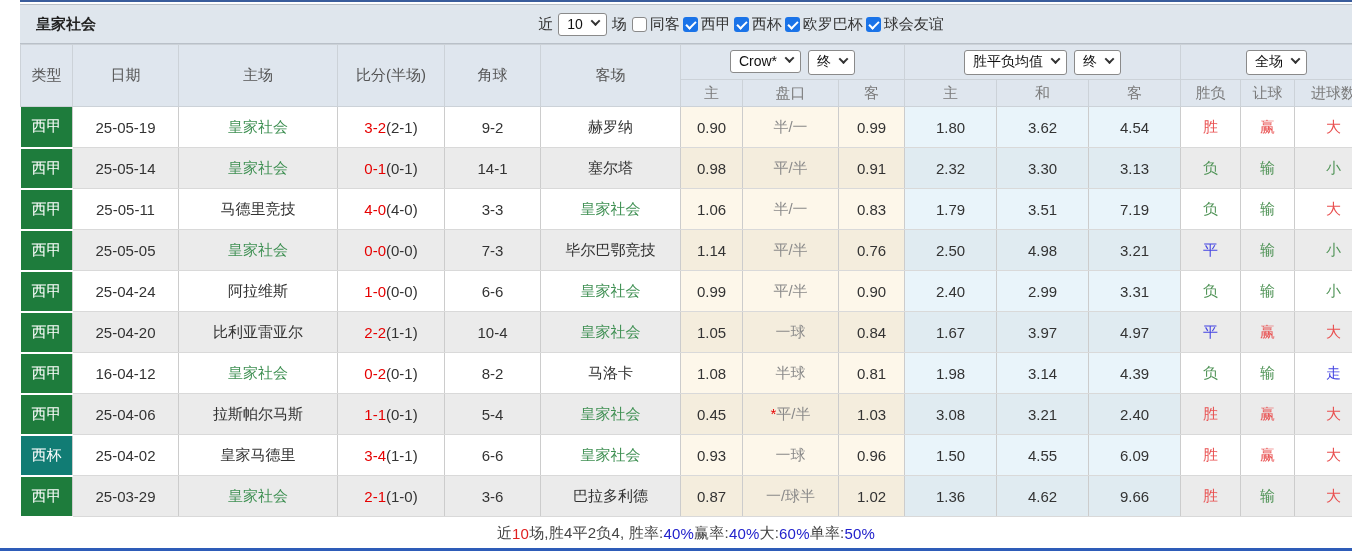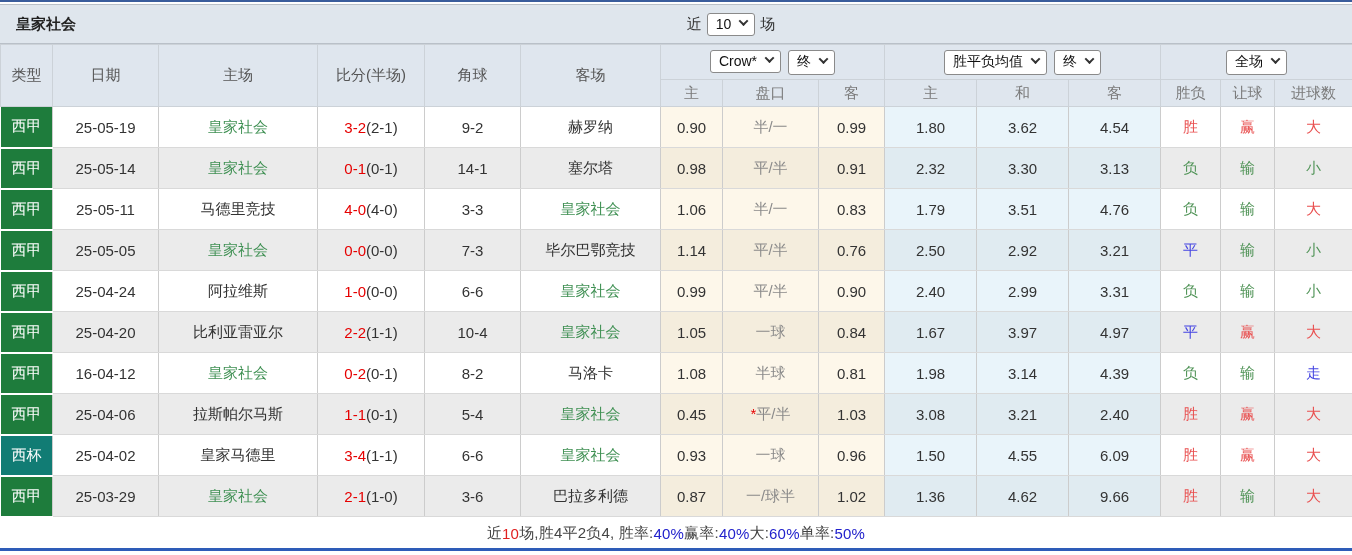--- a/index.html
+++ b/index.html
@@ -1,17 +1,17 @@
 <!DOCTYPE html>
 <html><head>
 <meta charset="utf-8">
 <style>
   * { margin:0; padding:0; box-sizing:border-box; }
   body { background:#fff; font-family:"Liberation Sans","DejaVu Sans",sans-serif; }
-  .page { position:relative; width:1352px; height:555px; background:#fff; overflow:hidden; }
+  .page { position:relative; width:1352px; height:555px; background:#fff; overflow:hidden;padding-left:20px; }
 
   .top-line { height:2px; background:#3a5d9c; margin-bottom:2px; }
   .bottom-line { height:3px; background:#2e5cb8; position:absolute; left:0; right:0; top:548px; }
 
   
   .header-bar { position:relative; height:40px; background:#dfe6ed;
     border-top:1px solid #b9c0c8; border-bottom:1px solid #b9c0c8;
     display:flex; align-items:center; }
   .team-title { position:absolute; left:16px; font-size:15px; font-weight:bold; color:#222; }
   .filters { width:100%; display:flex; justify-content:center; align-items:center;
@@ -76,20 +76,42 @@
 
   <div class="header-bar">
     <div class="team-title">皇家社会</div>
     <div class="filters">
       <span>近</span>
       <span class="ui-select">
         <span>10</span>
         <span class="chev"></span>
       </span>
       <span>场</span>
+      <span id="cb-container" style="display:flex;align-items:center;gap:3px;">
+          <span class="cb-item">
+            <span class="cb off"></span>
+            <span>同客</span>
+          </span>
+          <span class="cb-item">
+            <span class="cb on"></span>
+            <span>西甲</span>
+          </span>
+          <span class="cb-item">
+            <span class="cb on"></span>
+            <span>西杯</span>
+          </span>
+          <span class="cb-item">
+            <span class="cb on"></span>
+            <span>欧罗巴杯</span>
+          </span>
+          <span class="cb-item">
+            <span class="cb on"></span>
+            <span>球会友谊</span>
+          </span>
+        </span>
     </div>
   </div>
 
   <table>
     <colgroup>
       <col style="width:52px">
         <col style="width:106px">
         <col style="width:159px">
       <col style="width:107px">
         <col style="width:96px">
@@ -203,39 +225,39 @@
           <td>25-05-11</td>
           <td>马德里竞技</td>
           <td><span class="score-ft">4-0</span><span class="score-ht">(4-0)</span></td>
           <td>3-3</td>
           <td class="team-self">皇家社会</td>
           <td class="col-cream">1.06</td>
           <td class="col-cream hcap">半/一</td>
           <td class="col-cream">0.83</td>
           <td class="col-blue">1.79</td>
           <td class="col-blue">3.51</td>
-          <td class="col-blue">4.76</td>
+          <td class="col-blue">7.19</td>
           <td class="r-green">负</td>
           <td class="r-green">输</td>
           <td class="r-red">大</td>
         </tr>
         <tr>
           <td class="c-type">
             <div class="badge" style="background: rgb(30, 124, 60);">西甲</div>
           </td>
           <td>25-05-05</td>
           <td class="team-self">皇家社会</td>
           <td><span class="score-ft">0-0</span><span class="score-ht">(0-0)</span></td>
           <td>7-3</td>
           <td>毕尔巴鄂竞技</td>
           <td class="col-cream">1.14</td>
           <td class="col-cream hcap">平/半</td>
           <td class="col-cream">0.76</td>
           <td class="col-blue">2.50</td>
-          <td class="col-blue">2.92</td>
+          <td class="col-blue">4.98</td>
           <td class="col-blue">3.21</td>
           <td class="r-blue">平</td>
           <td class="r-green">输</td>
           <td class="r-green">小</td>
         </tr>
         <tr>
           <td class="c-type">
             <div class="badge" style="background: rgb(30, 124, 60);">西甲</div>
           </td>
           <td>25-04-24</td>

